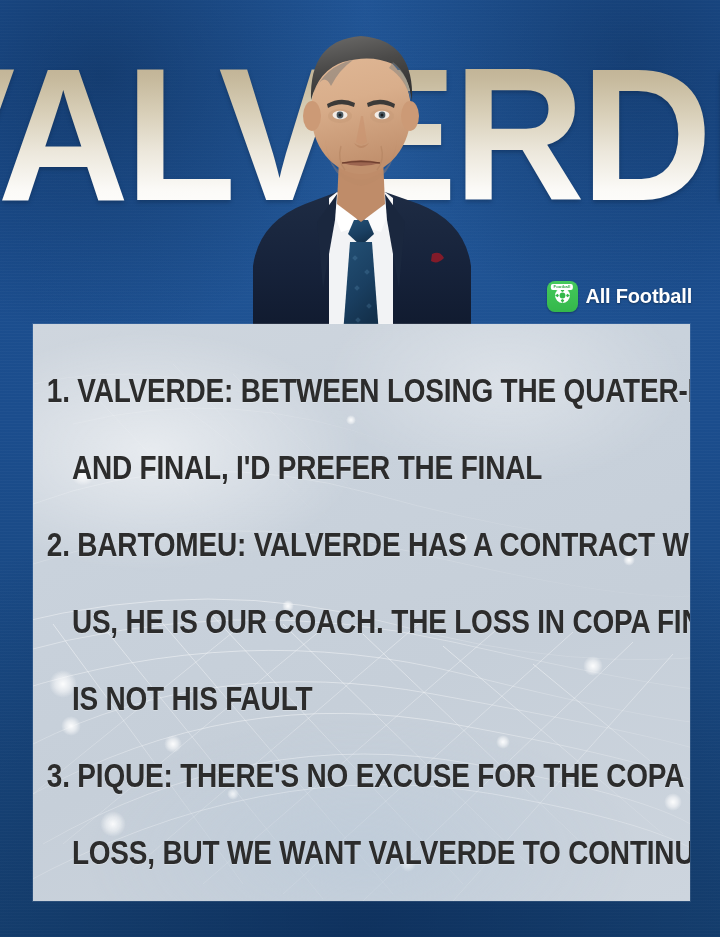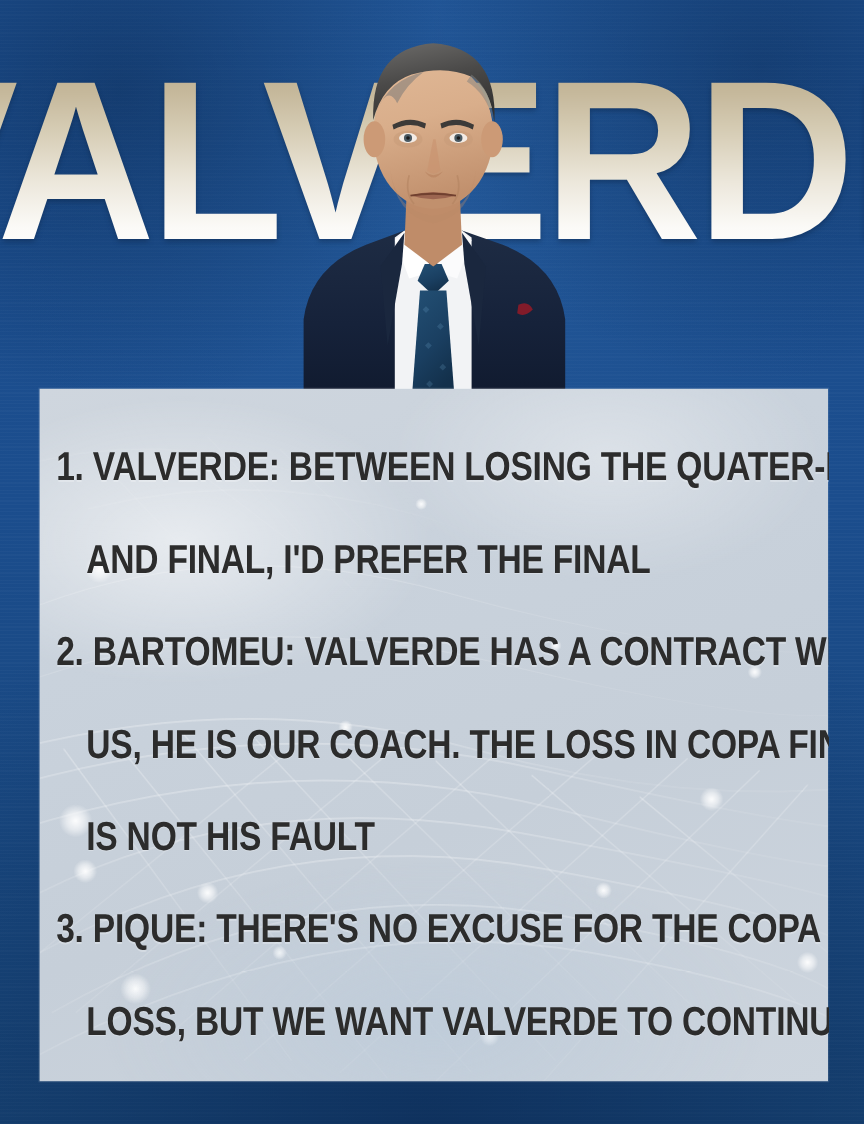--- a/index.html
+++ b/index.html
@@ -279,20 +279,36 @@
         <path d="M99 155 Q118 152 137 155" stroke="#70402f" stroke-width="1.6" fill="none"></path>
 
         <path d="M82 132 Q86 172 118 178 Q150 172 154 132 Q150 168 118 172 Q86 168 82 132 Z" fill="#b98a66" opacity=".35"></path>
 
         <path d="M98 138 Q94 152 102 162" stroke="#b1815f" stroke-width="1.4" fill="none" opacity=".55"></path>
         <path d="M138 138 Q142 152 134 162" stroke="#b1815f" stroke-width="1.4" fill="none" opacity=".55"></path>
       </g>
     </svg>
   </div>
 
+  <div class="af-badge">
+    <div class="af-logo">
+      <span class="tag">Football</span>
+      <span class="ball">
+        <svg width="17" height="17" viewBox="0 0 24 24">
+          <circle cx="12" cy="12" r="10.5" fill="#ffffff"></circle>
+          <circle cx="12" cy="12" r="4.1" fill="#34b84b"></circle>
+          <path d="M12 1.5 L14.6 5.2 L12 7 L9.4 5.2 Z" fill="#34b84b"></path>
+          <path d="M22.5 12 L18.8 14.6 L17 12 L18.8 9.4 Z" fill="#34b84b"></path>
+          <path d="M12 22.5 L9.4 18.8 L12 17 L14.6 18.8 Z" fill="#34b84b"></path>
+          <path d="M1.5 12 L5.2 9.4 L7 12 L5.2 14.6 Z" fill="#34b84b"></path>
+        </svg>
+      </span>
+    </div>
+    <span class="af-name">All Football</span>
+  </div>
 
   <div class="panel">
     <svg class="panel-plexus" viewBox="0 0 657 577" preserveAspectRatio="none">
       <defs>
         <linearGradient id="plx" x1="0" y1="0" x2="0.3" y2="1">
           <stop offset="0%" stop-color="#ffffff" stop-opacity=".85"></stop>
           <stop offset="100%" stop-color="#ffffff" stop-opacity=".25"></stop>
         </linearGradient>
         <radialGradient id="dotG">
           <stop offset="0%" stop-color="#ffffff" stop-opacity="1"></stop>

